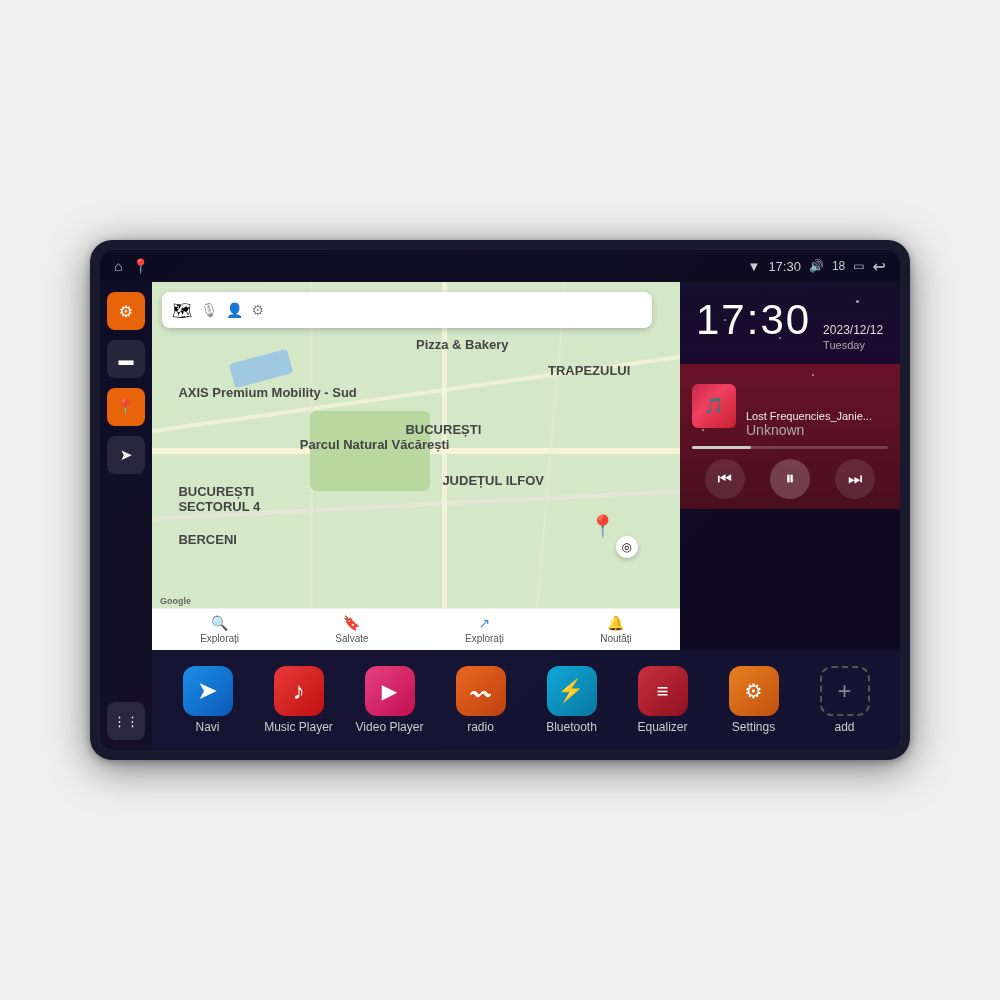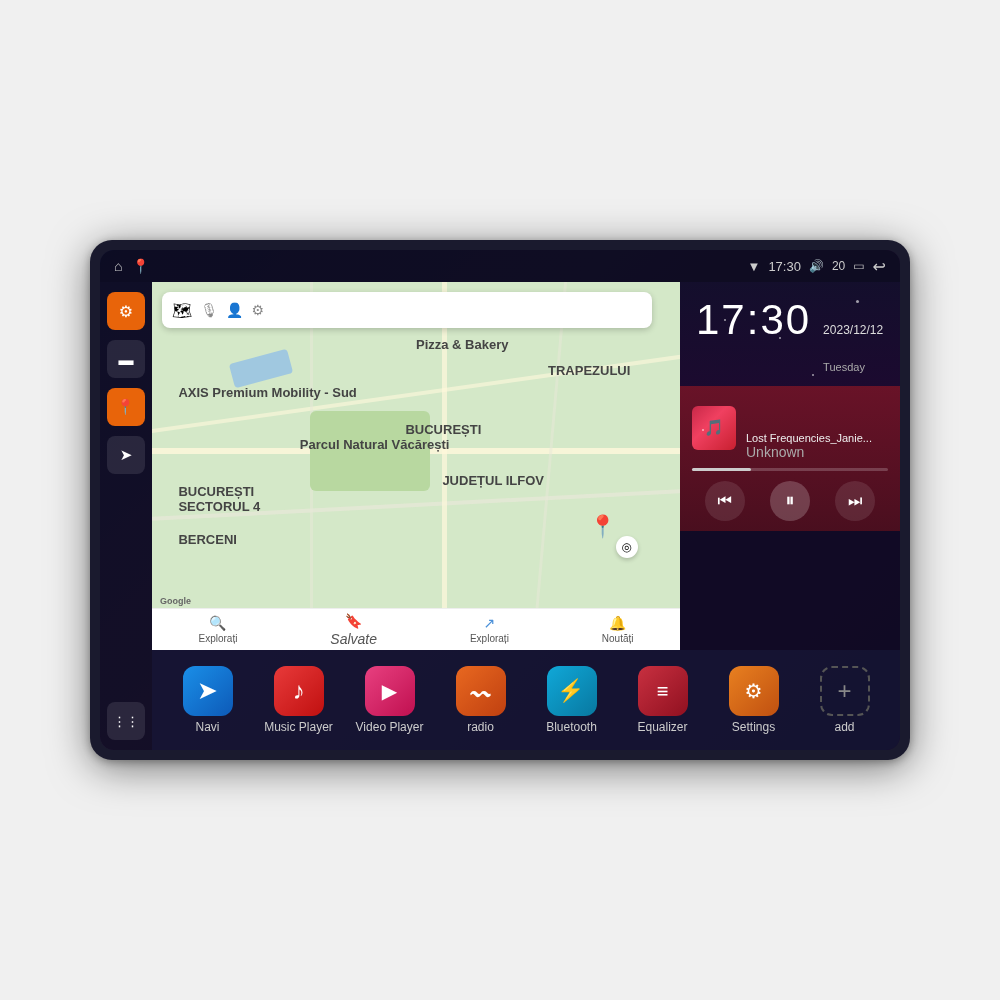--- a/index.html
+++ b/index.html
@@ -150,21 +150,21 @@
     
     .clock-widget {
       padding: 14px 16px 10px;
       background: linear-gradient(180deg, rgba(20,15,45,0.9), rgba(30,10,50,0.8));
     }
     .clock-row { display: flex; align-items: baseline; gap: 12px; }
     .clock-time {
       font-size: 42px; font-weight: 300; color: white;
       letter-spacing: 2px;
     }
-    .clock-date { font-size: 11px; color: #aaa; line-height: 1.5; margin-top: 22px; }
+    .clock-date { font-size: 11px; color: #aaa; line-height: 1.5; }
     .clock-date-main { font-size: 12px; color: #ddd; }
     
     .music-widget {
       flex: 1;
       background: linear-gradient(180deg, rgba(120,20,40,0.85), rgba(80,15,30,0.9));
       display: flex; flex-direction: column;
       padding: 10px 12px;
     }
     .music-info-row {
       display: flex; align-items: center; gap: 10px; margin-bottom: 8px;
@@ -211,21 +211,21 @@
 
     <div class="status-bar">
       <div class="status-left">
         <span class="status-icon">⌂</span>
         <span class="status-icon">📍</span>
       </div>
       <div class="status-right">
         <span style="font-size:13px;">▼</span>
         <span class="status-time">17:30</span>
         <span>🔊</span>
-        <span style="font-size:12px;color:#ccc;">20</span>
+        <span style="font-size:12px;color:#ccc;">18</span>
         <span>▭</span>
         <span style="font-size:16px;color:#ccc;">↩</span>
       </div>
     </div>
 
     <div class="main-area">
 
       <div class="sidebar">
         <div class="sidebar-icon orange">
           <span style="color:white;font-size:16px;">⚙</span>
@@ -287,21 +287,21 @@
               <span class="map-search-icon">⚙</span>
             </div>
 
             <div class="map-tabs">
               <div class="map-tab">
                 <span class="map-tab-icon">🔍</span>
                 <span style="font-size:10px;color:#555;">Explorați</span>
               </div>
               <div class="map-tab">
                 <span class="map-tab-icon">🔖</span>
-                <span style="font-size:14px;color:#555;font-style:italic;">Salvate</span>
+                <span style="font-size:10px;color:#555;">Salvate</span>
               </div>
               <div class="map-tab">
                 <span class="map-tab-icon">↗</span>
                 <span style="font-size:10px;color:#555;">Explorați</span>
               </div>
               <div class="map-tab">
                 <span class="map-tab-icon">🔔</span>
                 <span style="font-size:10px;color:#555;">Noutăți</span>
               </div>
             </div>

